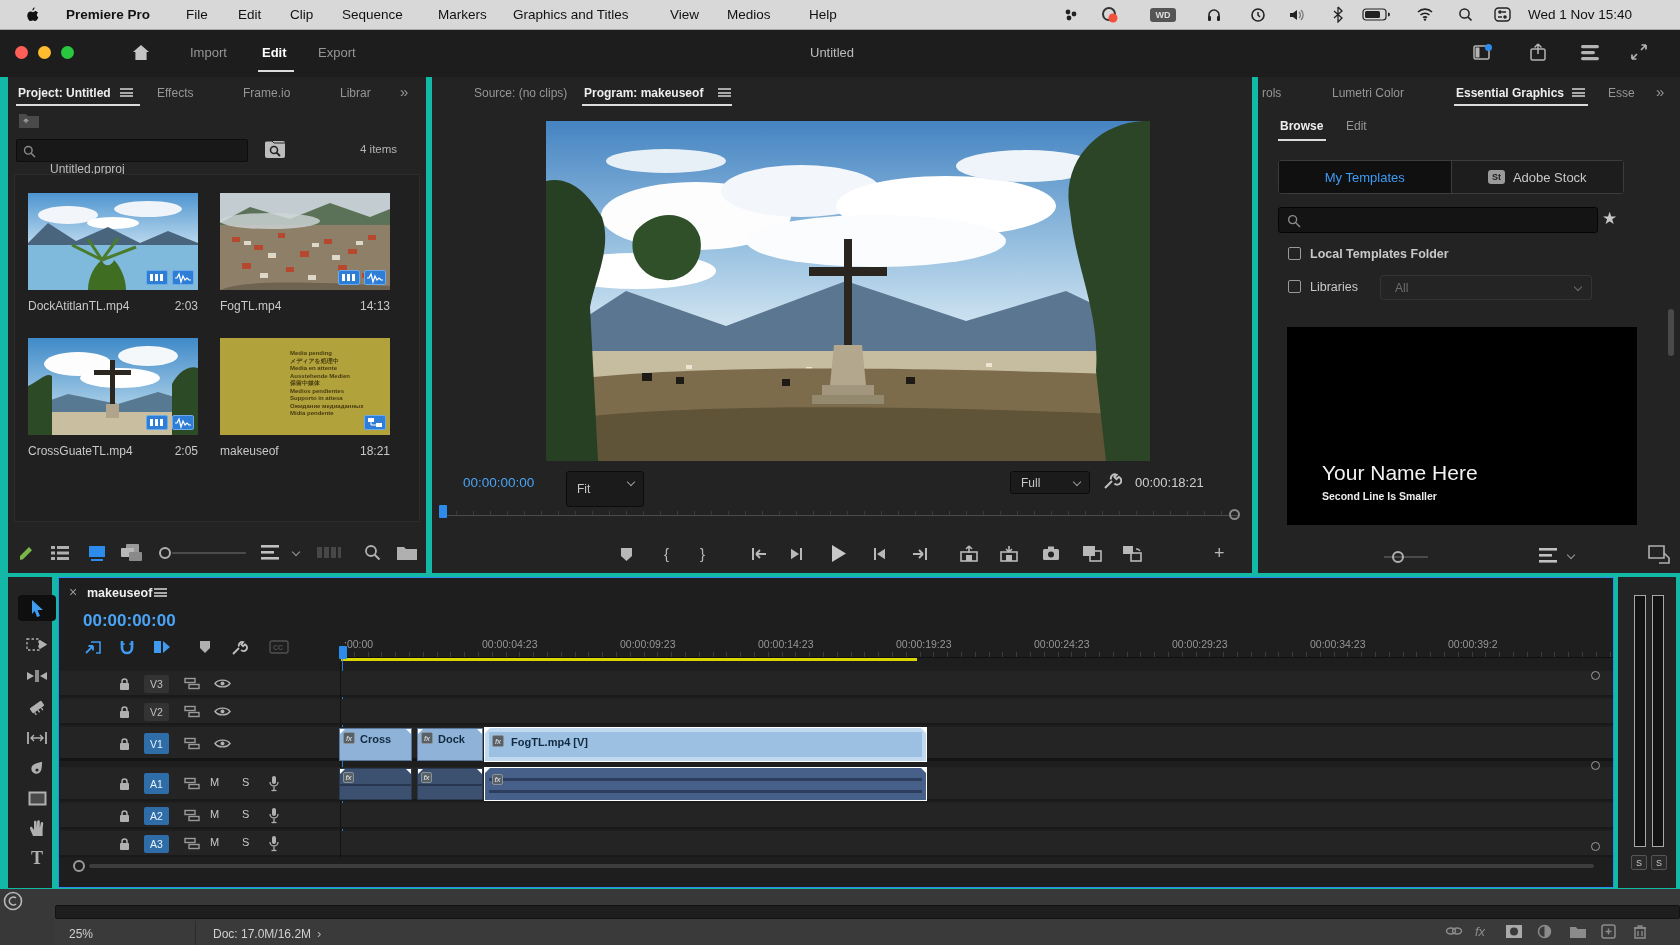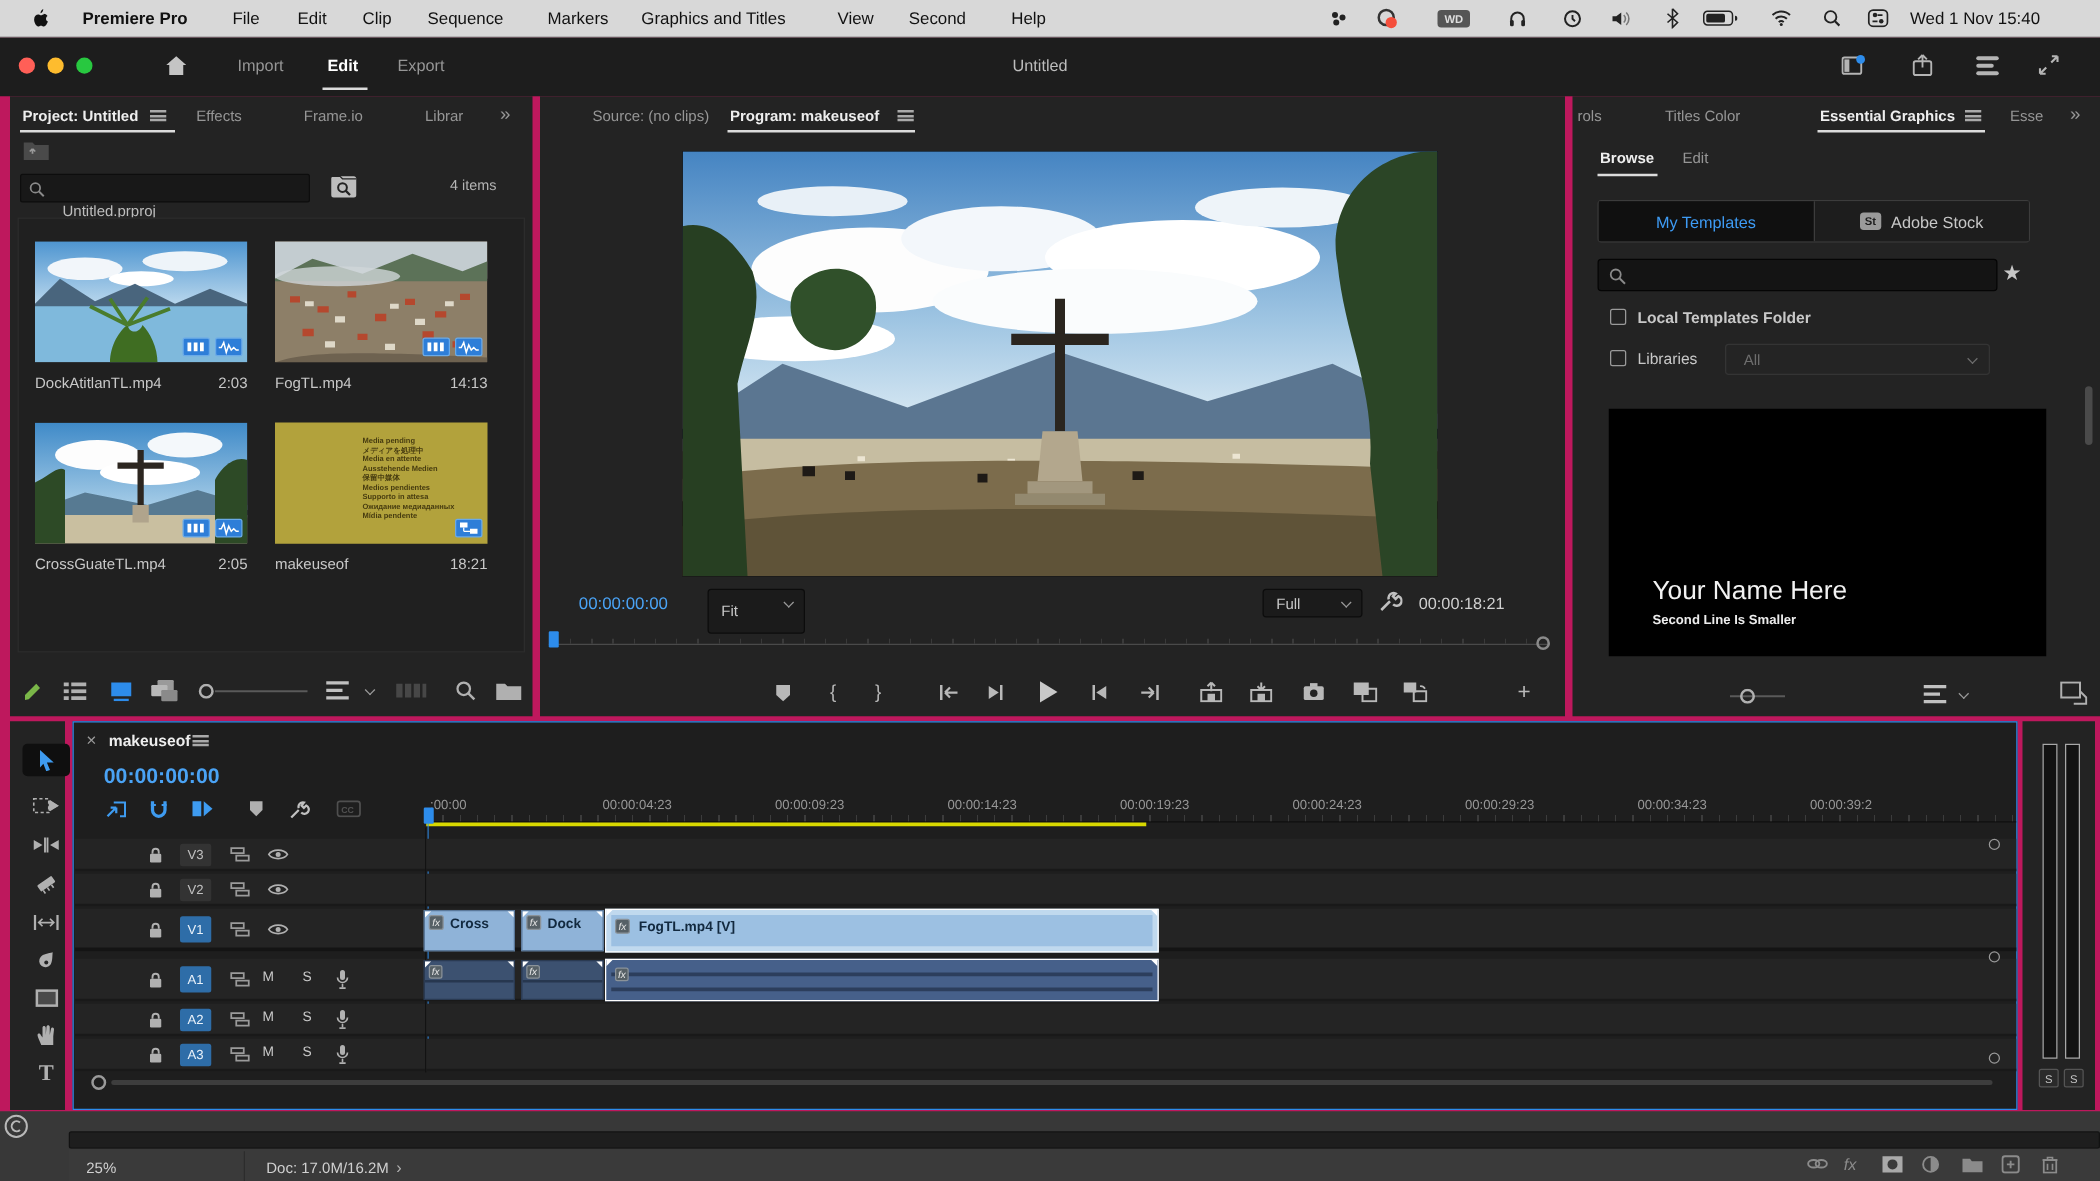--- a/index.html
+++ b/index.html
@@ -1,17 +1,17 @@
 <!DOCTYPE html>
 <html><head>
 <meta charset="utf-8">
 <style>
   html,body{margin:0;padding:0;background:#000;}
   *{box-sizing:border-box;font-family:"Liberation Sans",sans-serif;}
-  .stage{position:relative;width:1680px;height:945px;background:#be185d;overflow:hidden;}
+  .stage{position:relative;width:1680px;height:945px;background:#14b8a6;overflow:hidden;}
   .ab{position:absolute;}
   .tx{font-size:12px;color:#c8c8c8;white-space:nowrap;}
   .dim{color:#969696;}
   .panel{background:#232323;}
   .ul{height:2px;background:#dcdcdc;}
   .hamb{width:13px;height:9px;border-top:2px solid #aaa;border-bottom:2px solid #aaa;
         background:linear-gradient(#aaa,#aaa) center/100% 2px no-repeat;}
   .chev{width:6px;height:6px;border-right:1.5px solid #9a9a9a;border-bottom:1.5px solid #9a9a9a;transform:rotate(45deg);}
   .ddown{background:#1b1b1b;border:1px solid #0c0c0c;border-radius:3px;display:flex;align-items:center;}
   .cbx{width:13px;height:13px;border:1.5px solid #9a9a9a;border-radius:2px;background:transparent;}
@@ -40,21 +40,21 @@
         </svg>
     </span>
     <span class="ab mbtx" style="left:66px;top:7px;font-weight:bold;">Premiere Pro</span>
     <span class="ab mbtx" style="left:186px;top:7px;">File</span>
     <span class="ab mbtx" style="left:238px;top:7px;">Edit</span>
     <span class="ab mbtx" style="left:290px;top:7px;">Clip</span>
     <span class="ab mbtx" style="left:342px;top:7px;text-align:center;">Sequence</span>
     <span class="ab mbtx" style="left:438px;top:7px;">Markers</span>
     <span class="ab mbtx" style="left:513px;top:7px;">Graphics and Titles</span>
     <span class="ab mbtx" style="left:670px;top:7px;">View</span>
-    <span class="ab mbtx" style="left:727px;top:7px;">Second</span>
+    <span class="ab mbtx" style="left:727px;top:7px;">Medios</span>
     <span class="ab mbtx" style="left:809px;top:7px;">Help</span>
 
     <span class="ab" style="left:1063px;top:8px;">
       <svg class="icon" width="16" height="14" viewBox="0 0 16 14">
           <circle cx="5" cy="4" r="2.4" fill="#222"></circle>
           <circle cx="11" cy="6" r="2.4" fill="#222"></circle>
           <circle cx="6" cy="10" r="2.4" fill="#222"></circle>
         </svg>
     </span>
     <span class="ab" style="left:1100px;top:6px;">
@@ -539,21 +539,21 @@
           <rect x="1" y="1" width="10" height="8" fill="#b8b8b8"></rect>
           <rect x="9" y="8" width="10" height="8" fill="none" stroke="#b8b8b8" stroke-width="1.6"></rect>
           <path d="M14 4a4 4 0 0 1 4 2" fill="none" stroke="#b8b8b8" stroke-width="1.4"></path>
         </svg>
       </span>
     <span class="ab tx" style="left:782px;top:466px;font-size:18px;color:#b8b8b8;">+</span>
   </div>
 
   <div class="ab panel" style="left:1258px;top:77px;width:422px;height:496px;">
     <span class="ab tx dim" style="left:4px;top:9px;">rols</span>
-    <span class="ab tx dim" style="left:74px;top:9px;">Titles Color</span>
+    <span class="ab tx dim" style="left:74px;top:9px;">Lumetri Color</span>
     <span class="ab tx" style="left:198px;top:9px;color:#eee;font-weight:bold;">Essential Graphics</span>
     <span class="ab hamb" style="left:314px;top:11px;"></span>
     <div class="ab ul" style="left:196px;top:27px;width:134px;"></div>
     <span class="ab tx dim" style="left:350px;top:9px;">Esse</span>
     <span class="ab tx dim" style="left:398px;top:6px;font-size:15px;">»</span>
 
     <span class="ab tx" style="left:22px;top:42px;color:#eee;font-weight:bold;">Browse</span>
     <div class="ab ul" style="left:20px;top:62px;width:48px;"></div>
     <span class="ab tx dim" style="left:88px;top:42px;">Edit</span>
 

